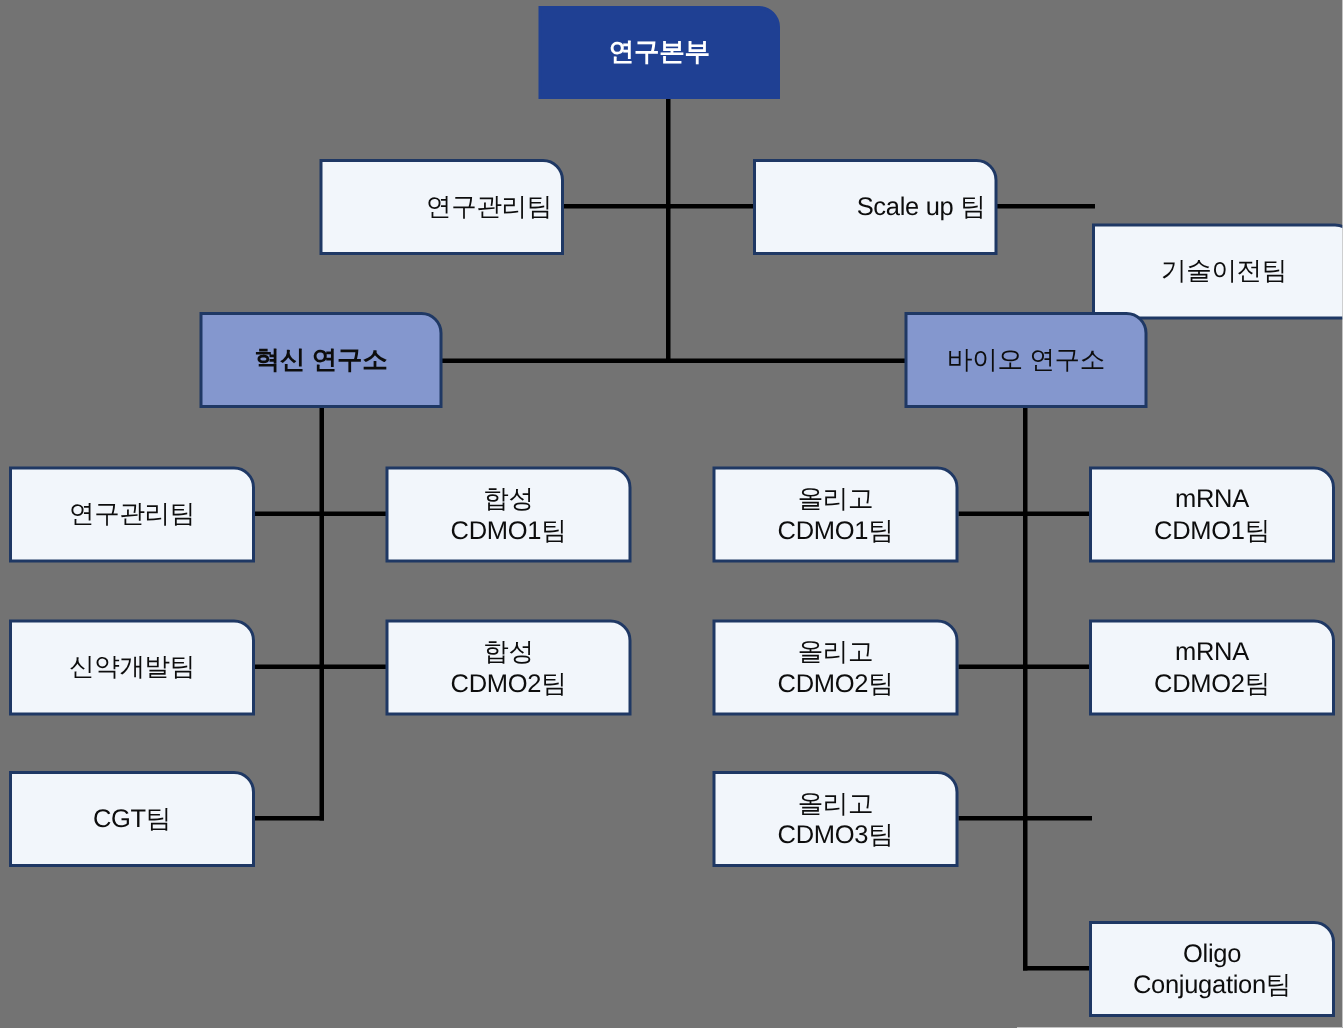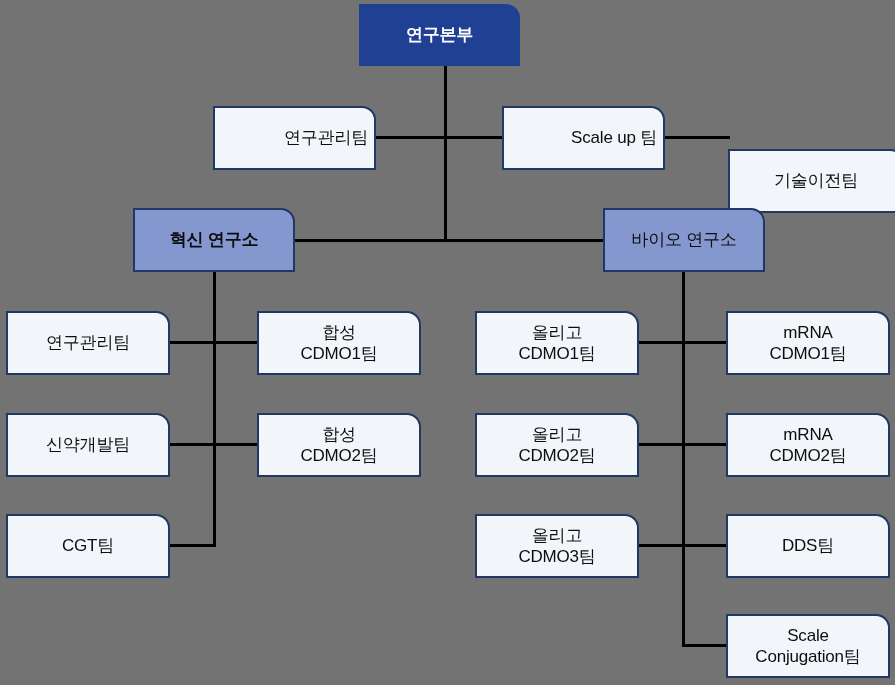--- a/index.html
+++ b/index.html
@@ -139,21 +139,18 @@
   </div>
 
   <div class="node" style="left:726px; top:311px; width:164px; height:64px;">
     <span class="label">mRNA
 CDMO1팀</span>
   </div>
   <div class="node" style="left:726px; top:413px; width:164px; height:64px;">
     <span class="label">mRNA
 CDMO2팀</span>
   </div>
-  <div class="node" style="left:726px; top:514px; width:164px; height:64px;">
-    <span class="label">DDS팀</span>
-  </div>
   <div class="node" style="left:726px; top:614px; width:164px; height:64px;">
-    <span class="label">Scale
+    <span class="label">Oligo
 Conjugation팀</span>
   </div>
 
 </div>
 
 </body></html>

